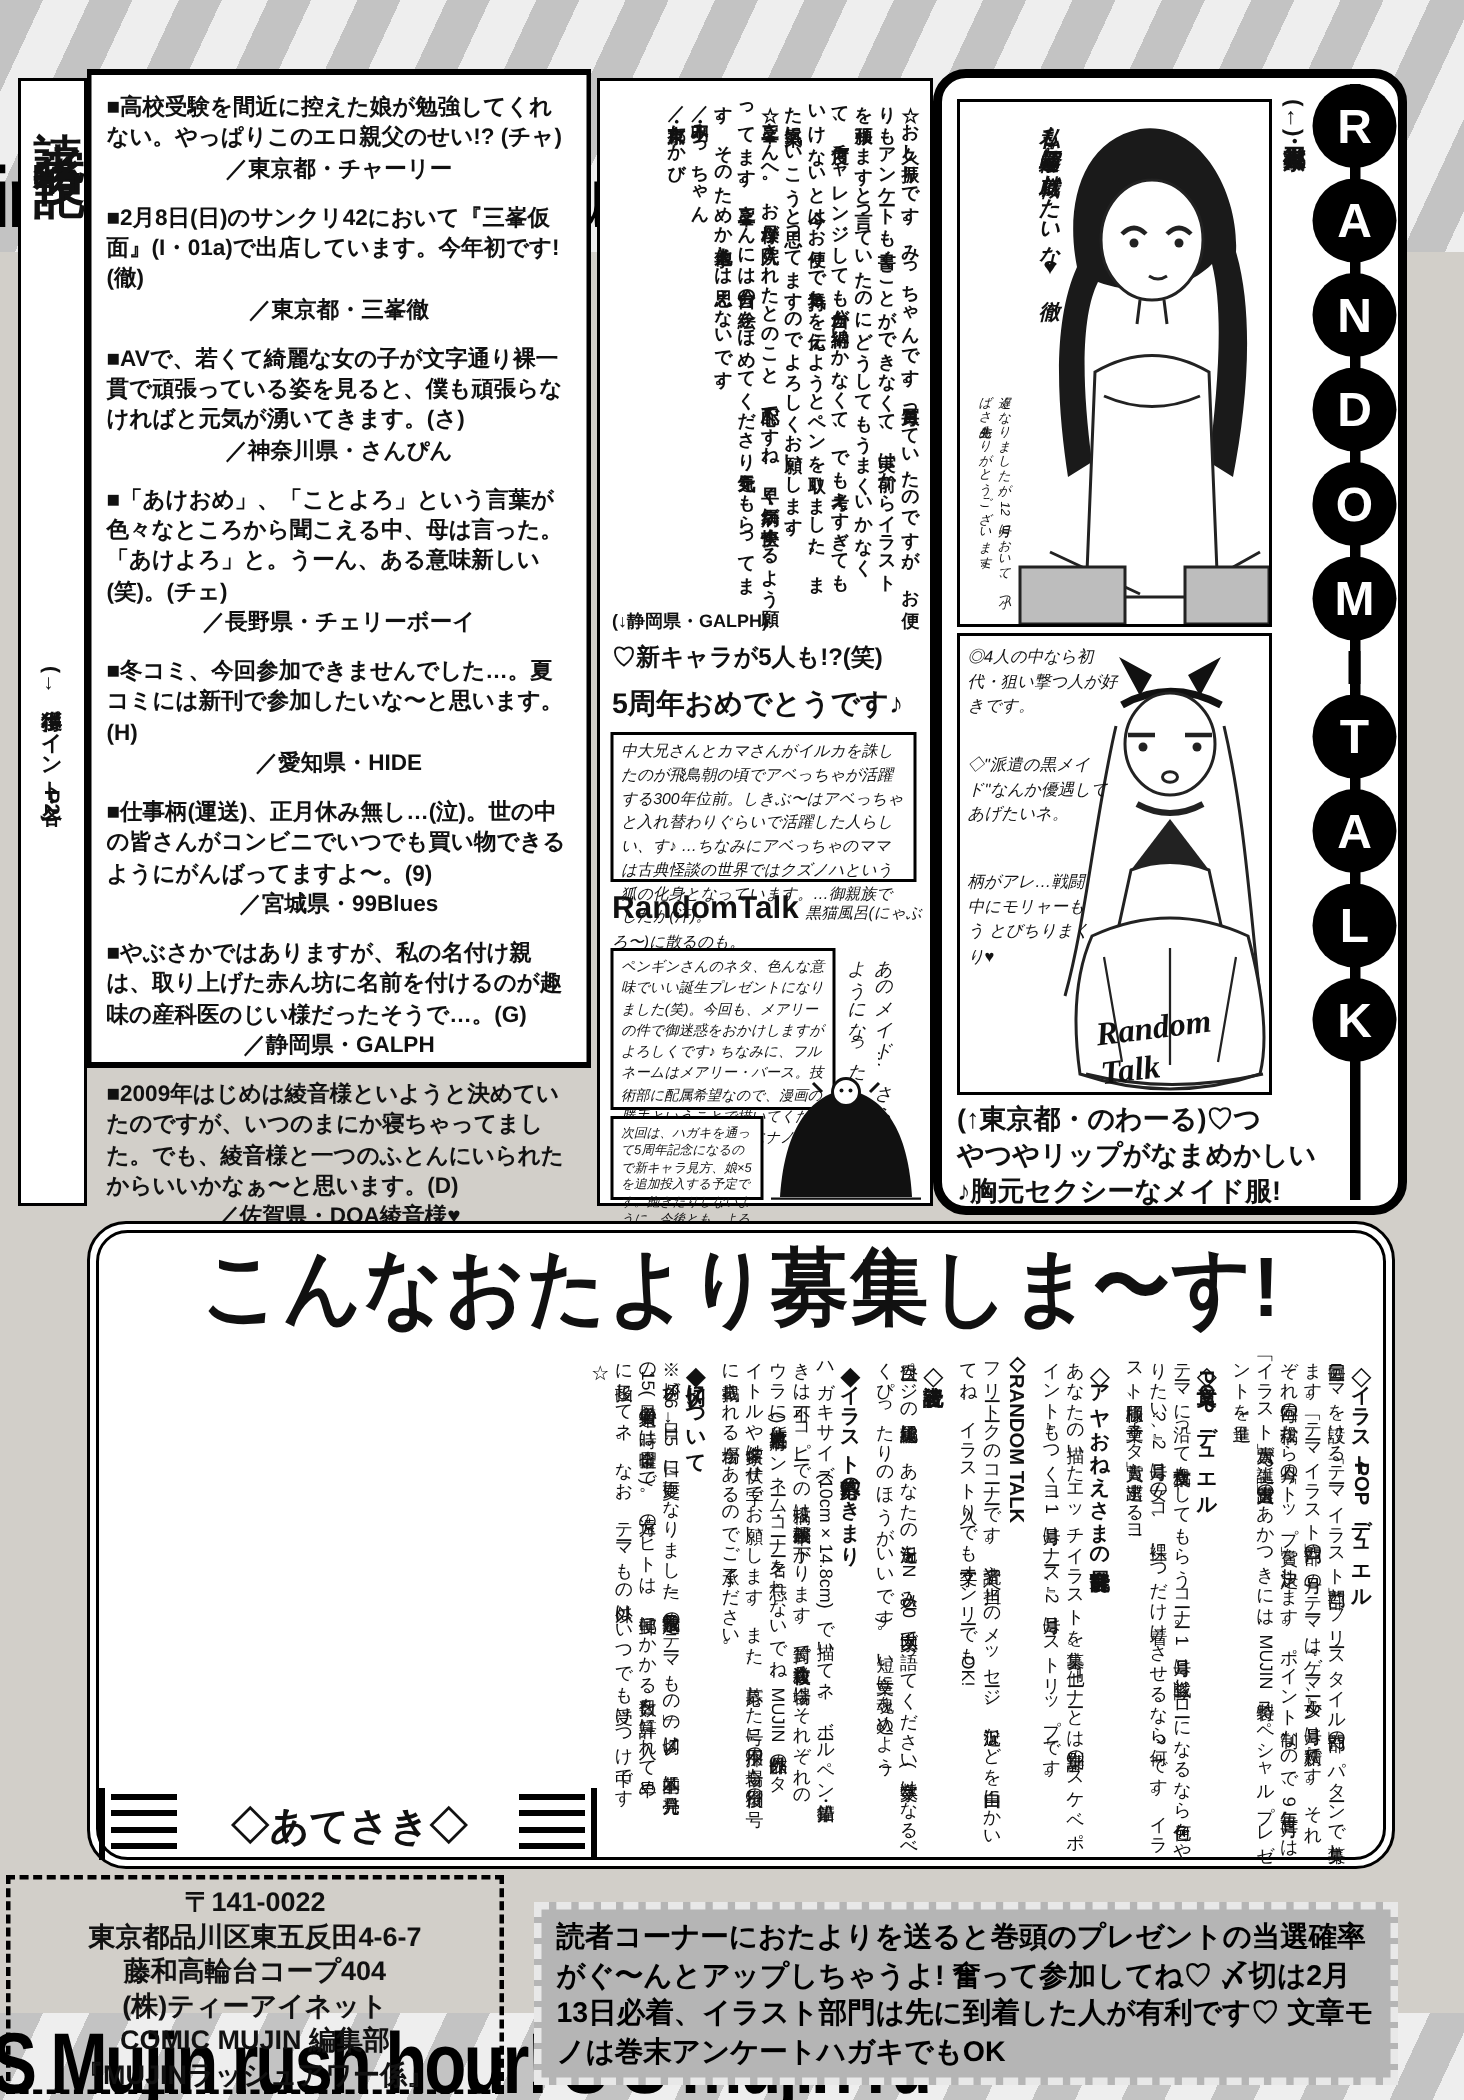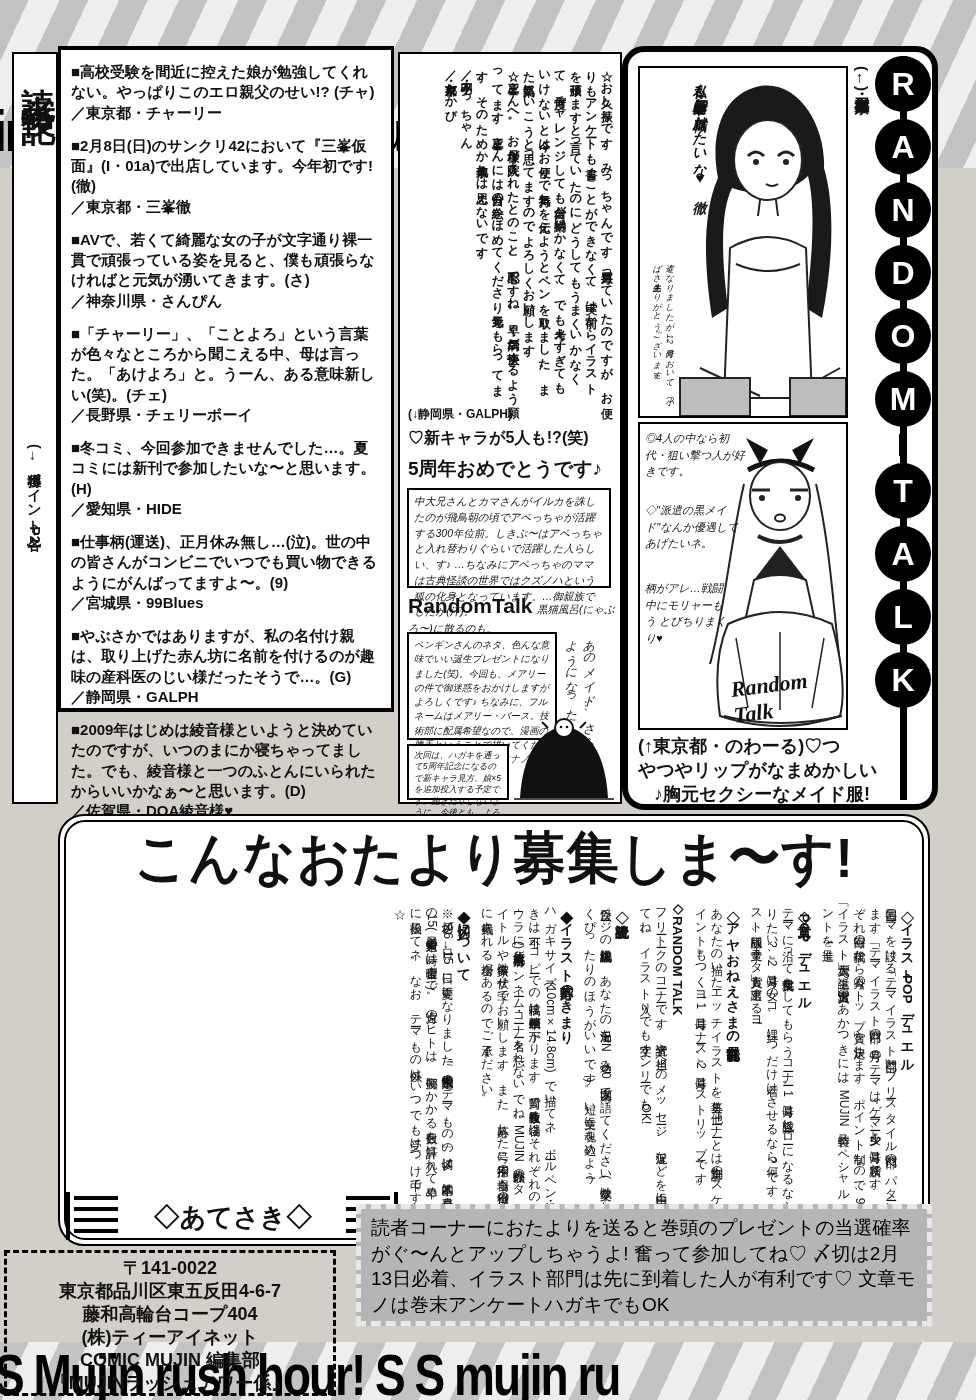--- a/index.html
+++ b/index.html
@@ -6,21 +6,21 @@
   #page{position:relative;width:976px;height:1400px;margin:0 auto;background:#d2cfc9;overflow:hidden;
         font-family:"Liberation Sans",sans-serif;color:#111;}
   .stripes{position:absolute;left:0;width:100%;
         background:repeating-linear-gradient(115deg,#c3c3c3 0 26px,#eeeeee 26px 54px);}
   .banner-text{position:absolute;left:-6px;width:110%;white-space:nowrap;overflow:hidden;
         font-weight:900;font-size:46px;letter-spacing:-2px;transform:scaleY(1.25);color:#000;}
   .box{position:absolute;background:#fff;border:3px solid #000;box-sizing:border-box;}
   .v{writing-mode:vertical-rl;}
   .hand{font-style:italic;line-height:1.5;}
   .handbox{position:absolute;border:2px solid #000;background:#fff;box-sizing:border-box;padding:4px 5px;font-size:10.5px;}
-  .sig{text-align:left;font-weight:700;}
+  .sig{text-align:center;font-weight:700;}
   .letter{margin-bottom:13px;font-weight:700;line-height:1.35;font-size:15px;}
   .circle{width:56px;height:56px;border-radius:50%;background:#000;color:#fff;display:flex;
           align-items:center;justify-content:center;font-weight:900;font-size:32px;
           font-family:"Liberation Sans",sans-serif;flex:0 0 auto;}
   .sec{height:336px;font-size:12px;line-height:1.32;box-sizing:border-box;padding-left:6px;}
   .sec .sec-title{font-weight:900;font-size:13.5px;margin-bottom:4px;}
   .sec.short{height:302px;}
   .orn{position:absolute;width:44px;height:40px;
        background:repeating-linear-gradient(#000 0 4px,transparent 4px 11px);}
   .orn::after{content:"";position:absolute;top:-4px;bottom:-4px;width:4px;background:#000;}
@@ -39,21 +39,21 @@
 
   <div class="box" style="left:12px;top:52px;width:46px;height:752px;border-width:2px;">
     <div class="v" style="position:absolute;top:6px;left:2px;font-size:34px;font-weight:900;letter-spacing:8px;">読者後記</div>
     <div class="v" style="position:absolute;top:390px;left:12px;font-size:14px;font-weight:700;">(→獲得ポイント・各P2)</div>
   </div>
 
   <div class="box" style="left:58px;top:46px;width:336px;height:666px;border-width:4px 3px;padding:12px 10px;">
     <div class="letter"><span>■高校受験を間近に控えた娘が勉強してくれない。やっぱりこのエロ親父のせい!? (チャ)</span><div class="sig">／東京都・チャーリー</div></div>
     <div class="letter"><span>■2月8日(日)のサンクリ42において『三峯仮面』(I・01a)で出店しています。今年初です!(徹)</span><div class="sig">／東京都・三峯徹</div></div>
     <div class="letter"><span>■AVで、若くて綺麗な女の子が文字通り裸一貫で頑張っている姿を見ると、僕も頑張らなければと元気が湧いてきます。(さ)</span><div class="sig">／神奈川県・さんぴん</div></div>
-    <div class="letter"><span>■「チャーリー」、「ことよろ」という言葉が色々なところから聞こえる中、母は言った。「あけよろ」と。うーん、ある意味新しい(笑)。(チェ)</span><div class="sig">／長野県・チェリーボーイ</div></div>
+    <div class="letter"><span>■「あけおめ」、「ことよろ」という言葉が色々なところから聞こえる中、母は言った。「あけよろ」と。うーん、ある意味新しい(笑)。(チェ)</span><div class="sig">／長野県・チェリーボーイ</div></div>
     <div class="letter"><span>■冬コミ、今回参加できませんでした…。夏コミには新刊で参加したいな〜と思います。(H)</span><div class="sig">／愛知県・HIDE</div></div>
     <div class="letter"><span>■仕事柄(運送)、正月休み無し…(泣)。世の中の皆さんがコンビニでいつでも買い物できるようにがんばってますよ〜。(9)</span><div class="sig">／宮城県・99Blues</div></div>
     <div class="letter"><span>■やぶさかではありますが、私の名付け親は、取り上げた赤ん坊に名前を付けるのが趣味の産科医のじい様だったそうで…。(G)</span><div class="sig">／静岡県・GALPH</div></div>
     <div class="letter"><span>■2009年はじめは綾音様といようと決めていたのですが、いつのまにか寝ちゃってました。でも、綾音様と一つのふとんにいられたからいいかなぁ〜と思います。(D)</span><div class="sig">／佐賀県・DOA綾音様♥</div></div>
   </div>
 
   <div class="box" style="left:398px;top:52px;width:224px;height:752px;border-width:2px;">
     <div class="v" style="position:absolute;top:8px;right:6px;height:338px;width:206px;font-size:12px;line-height:1.3;font-weight:600;">
       <div>☆お久し振りです。みっちゃんです。毎月買っていたのですが、お便りもアンケートも書くことができなくて、実は前からイラストを頑張りますと言っていたのにどうしてもうまくいかなくて、何度チャレンジしても自分が納得いかなくて、でも考えすぎてもいけないと今はお便りで気持ちを伝えようとペンを取りました。また気楽にいこうと思ってますのでよろしくお願いします。</div>
       <div>☆三峯さんへ。お母様が入院されたとのこと、心配ですね。早く病気が全快するよう願ってます。三峯さんには自分の絵をほめてくださり元気をもらってます。そのためか他人事とは思えないです。</div>
@@ -120,21 +120,21 @@
         <path d="M84 292 q56 14 118 0" stroke="#222" stroke-width="2" fill="none"></path>
         <path d="M96 214 l12 70 M140 208 l0 78 M184 214 l-12 70" stroke="#222" stroke-width="1.5" fill="none"></path>
       </svg>
       <div class="hand" style="position:absolute;left:5px;top:6px;width:104px;font-size:11px;">◎4人の中なら初代・狙い撃つ人が好きです。</div>
       <div class="hand" style="position:absolute;left:5px;top:78px;width:96px;font-size:11px;">◇"派遣の黒メイド"なんか優遇してあげたいネ。</div>
       <div class="hand" style="position:absolute;left:5px;top:156px;width:84px;font-size:11px;">柄がアレ…戦闘中にモリャーもう とびちりまくり♥</div>
       <div style="position:absolute;left:92px;top:246px;font-family:'Liberation Serif',serif;font-style:italic;font-weight:700;font-size:22px;transform:rotate(-7deg);">Random Talk</div>
     </div>
     <div style="position:absolute;left:10px;top:682px;font-size:18px;font-weight:700;white-space:nowrap;">(↑東京都・のわーる)♡つ</div>
     <div style="position:absolute;left:10px;top:706px;font-size:18px;font-weight:700;white-space:nowrap;">やつやリップがなまめかしい</div>
-    <div style="position:absolute;left:10px;top:730px;font-size:18px;font-weight:700;white-space:nowrap;margin-left:16px;">♪胸元セクシーなメイド服!</div>
+    <div style="position:absolute;left:10px;top:730px;font-size:18px;font-weight:700;white-space:nowrap;">♪胸元セクシーなメイド服!</div>
 
     <div style="position:absolute;left:246px;top:4px;width:58px;height:744px;display:flex;flex-direction:column;align-items:center;gap:7px;
                 background:linear-gradient(#000,#000) center/7px 100% no-repeat;">
       <div class="circle">R</div>
       <div class="circle">A</div>
       <div class="circle">N</div>
       <div class="circle">D</div>
       <div class="circle">O</div>
       <div class="circle">M</div>
       <div style="width:8px;height:22px;background:#000;"></div>
@@ -186,17 +186,17 @@
   <div style="position:absolute;left:4px;top:1250px;width:332px;height:146px;border:3px dashed #000;box-sizing:border-box;
               text-align:center;font-weight:700;font-size:18px;line-height:1.28;padding-top:4px;">
     <div>〒141-0022</div>
     <div>東京都品川区東五反田4-6-7</div>
     <div>藤和高輪台コープ404</div>
     <div>(株)ティーアイネット</div>
     <div>COMIC MUJIN 編集部</div>
     <div>『MUJINラッシュアワー係』</div>
   </div>
 
-  <div style="position:absolute;left:356px;top:1204px;width:576px;height:122px;background:#b5b5b5;
+  <div style="position:absolute;left:356px;top:1268px;width:576px;height:122px;background:#b5b5b5;
               border:5px dashed #e8e8e8;box-sizing:border-box;padding:6px 10px;
-              font-size:19px;font-weight:400;line-height:1.35;color:#000;">読者コーナーにおたよりを送ると巻頭のプレゼントの当選確率がぐ〜んとアップしちゃうよ! 奮って参加してね♡ 〆切は2月13日必着、イラスト部門は先に到着した人が有利です♡ 文章モノは巻末アンケートハガキでもOK</div>
+              font-size:19px;font-weight:700;line-height:1.35;color:#000;">読者コーナーにおたよりを送ると巻頭のプレゼントの当選確率がぐ〜んとアップしちゃうよ! 奮って参加してね♡ 〆切は2月13日必着、イラスト部門は先に到着した人が有利です♡ 文章モノは巻末アンケートハガキでもOK</div>
 
 </div>
 
 </body></html>

